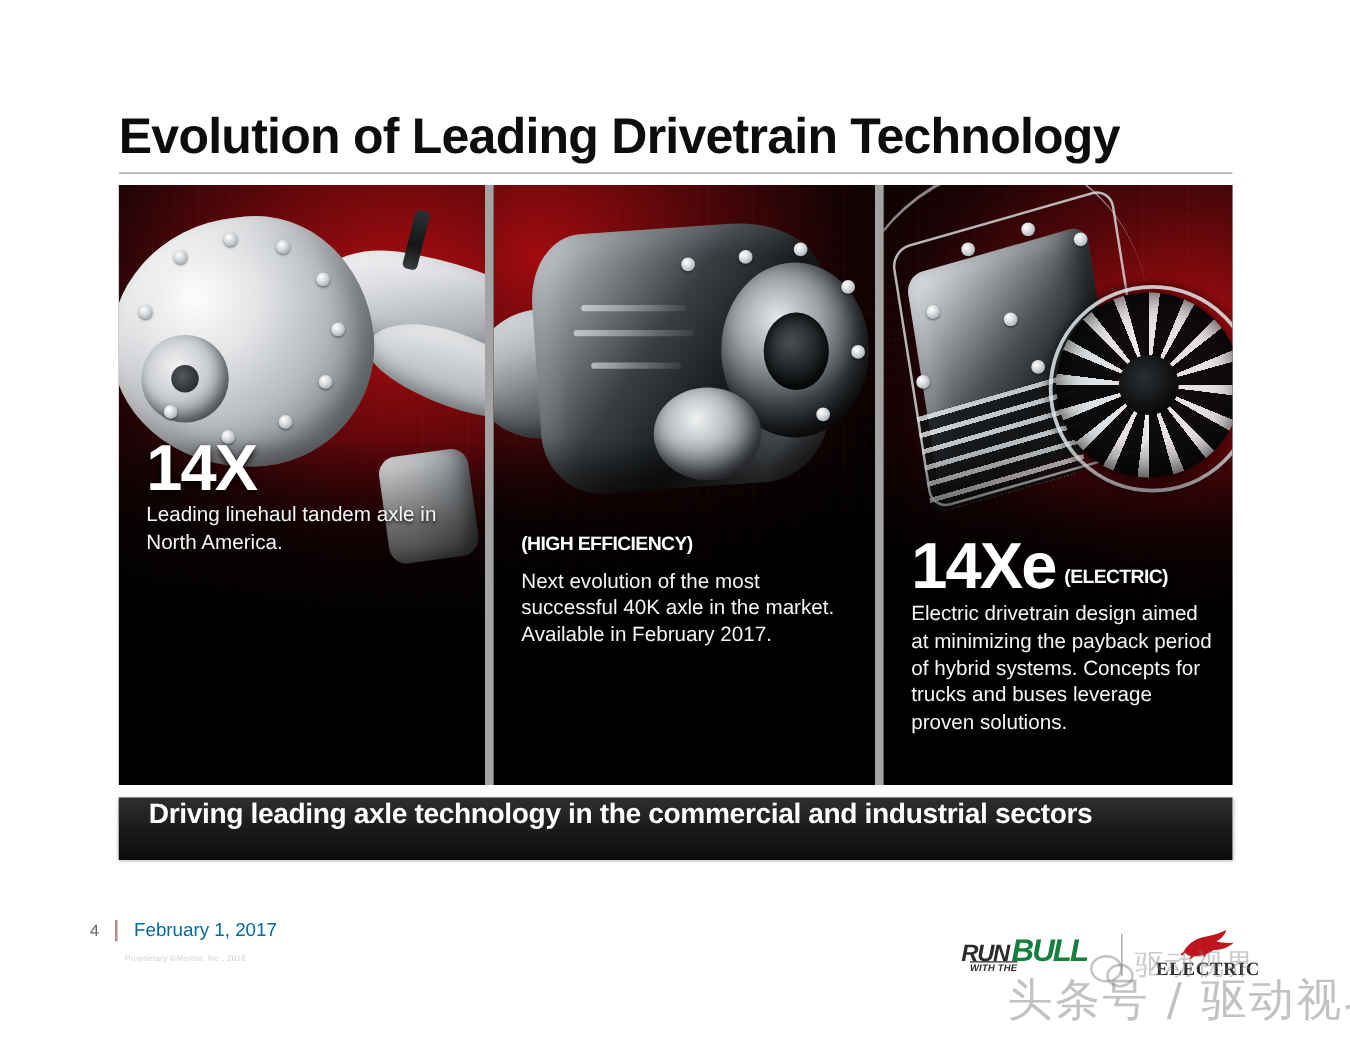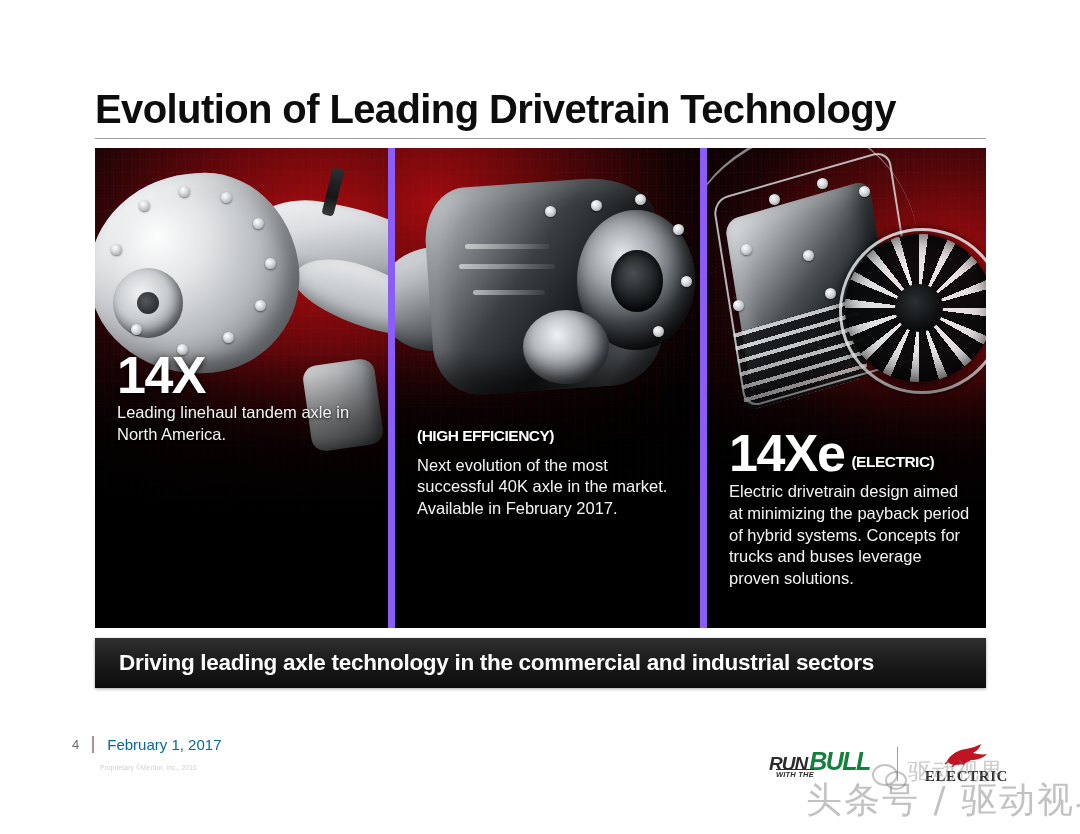--- a/index.html
+++ b/index.html
@@ -38,21 +38,21 @@
     background: #9a9a9a;
   }
 
   
   .image-band {
     position: absolute;
     left: 95px;
     top: 148px;
     width: 891px;
     height: 480px;
-    background: #8b5cf6;
+    background: #a3a3a3;
     display: flex;
     overflow: hidden;
   }
   .panel {
     position: relative;
     height: 100%;
     overflow: hidden;
     background: #060202;
   }
   .panel.p1 { width: 293px; }
@@ -269,21 +269,21 @@
 
   
   .banner {
     position: absolute;
     left: 95px;
     top: 638px;
     width: 891px;
     height: 50px;
     background: linear-gradient(180deg, #2f2f2f 0%, #1b1b1b 48%, #0c0c0c 100%);
     display: flex;
-    align-items: center;
+    align-items: flex-start;
     box-shadow: 0 1px 3px rgba(0,0,0,0.35);
   }
   .banner-text {
     color: #ffffff;
     font-size: 22.5px;
     font-weight: bold;
     letter-spacing: -0.3px;
     padding-left: 24px;
     white-space: nowrap;
   }

